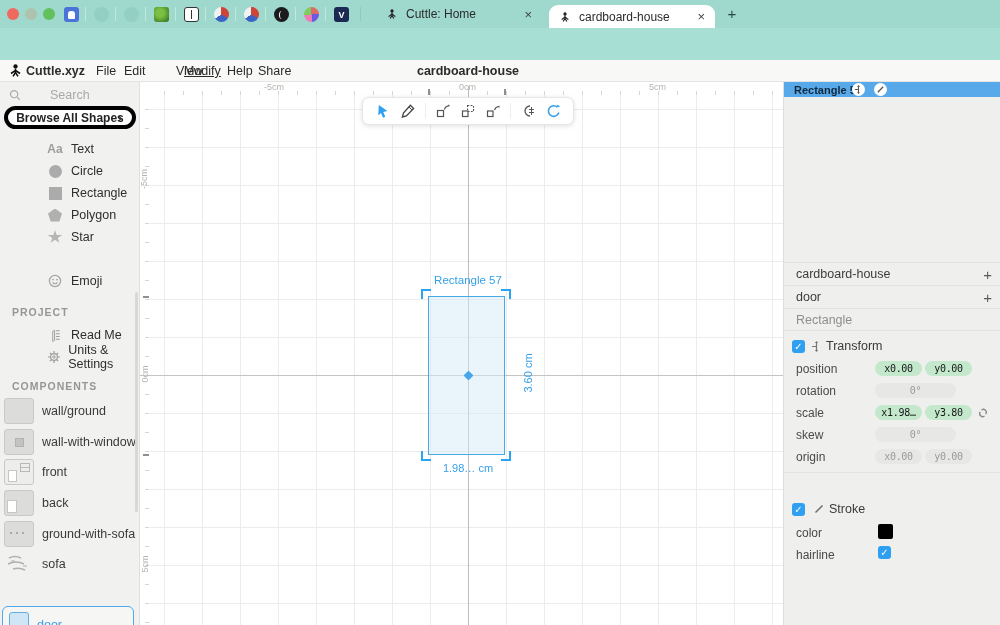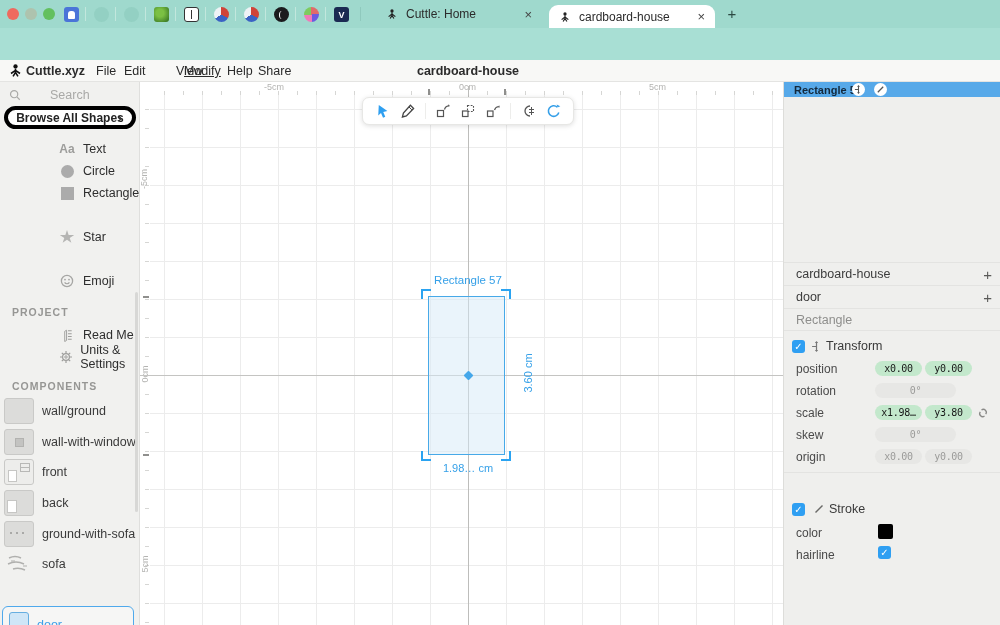--- a/index.html
+++ b/index.html
@@ -34,21 +34,21 @@
 
   
   .sidebar{position:absolute;left:0;top:82px;width:140px;height:543px;background:#f1f1ef;border-right:1px solid #dfdfdd;}
   .search{position:absolute;left:0;top:3px;width:139px;height:19px;}
   .search input{width:100%;height:100%;border:0;background:transparent;outline:none;
     font-family:"Liberation Sans",sans-serif;font-size:12.5px;color:#555;padding-left:50px;}
   .search input::placeholder{color:#a9a9a7;}
   .browse{position:absolute;left:4px;top:24px;width:132px;height:23px;background:#fff;border:4px solid #000000;border-radius:16px;
     font-size:12px;font-weight:bold;color:#242424;display:flex;align-items:center;justify-content:center;}
   .browse .chev{position:absolute;right:10px;font-weight:bold;color:#333;}
-  .srow{position:absolute;left:16px;width:139px;height:22px;display:flex;align-items:center;font-size:12.5px;color:#2e2e2e;padding-left:33px;}
+  .srow{position:absolute;left:4px;width:139px;height:22px;display:flex;align-items:center;font-size:12.5px;color:#2e2e2e;padding-left:33px;}
   .srow .ic{width:18px;margin-left:9px;margin-right:7px;display:flex;justify-content:center;align-items:center;color:#a6a6a4;}
   .shead{position:absolute;left:12px;font-size:10.5px;letter-spacing:1px;color:#969694;font-weight:bold;}
   .crow{position:absolute;left:0;width:139px;height:29px;display:flex;align-items:center;font-size:12.5px;color:#3a3a3a;}
   .thumb{width:30px;height:26px;margin-left:4px;margin-right:8px;background:#dcdcda;border:1px solid #c9c9c7;border-radius:3px;position:relative;}
   .thumb.light{background:#ededeb;}
   .sel-outline{position:absolute;left:2px;top:524px;width:132px;height:30px;border:1.5px solid #4fa9ec;border-radius:6px;background:rgba(255,255,255,.4);}
   .scrollthumb{position:absolute;right:1px;top:210px;width:3px;height:220px;background:#d8d8d6;border-radius:2px;}
 
   .icircle{width:13px;height:13px;border-radius:50%;background:#ababab;}
   .isquare{width:13px;height:13px;background:#ababab;}
@@ -247,20 +247,26 @@
           <span class="icircle"></span>
         </span>
       <span>Circle</span>
       </div>
     <div class="srow" style="top:100px;">
       <span class="ic">
           <span class="isquare"></span>
         </span>
       <span>Rectangle</span>
       </div>
+    <div class="srow" style="top:122px;">
+      <span class="ic">
+          <span class="ipent"></span>
+        </span>
+      <span>Polygon</span>
+      </div>
     <div class="srow" style="top:144px;">
       <span class="ic">
           <span class="istar"></span>
         </span>
       <span>Star</span>
       </div>
     <div class="srow" style="top:188px;">
       <span class="ic">
         <svg width="14" height="14" viewBox="0 0 14 14">
             <circle cx="7" cy="7" r="5.6" fill="none" stroke="#a6a6a4" stroke-width="1.3"></circle>

